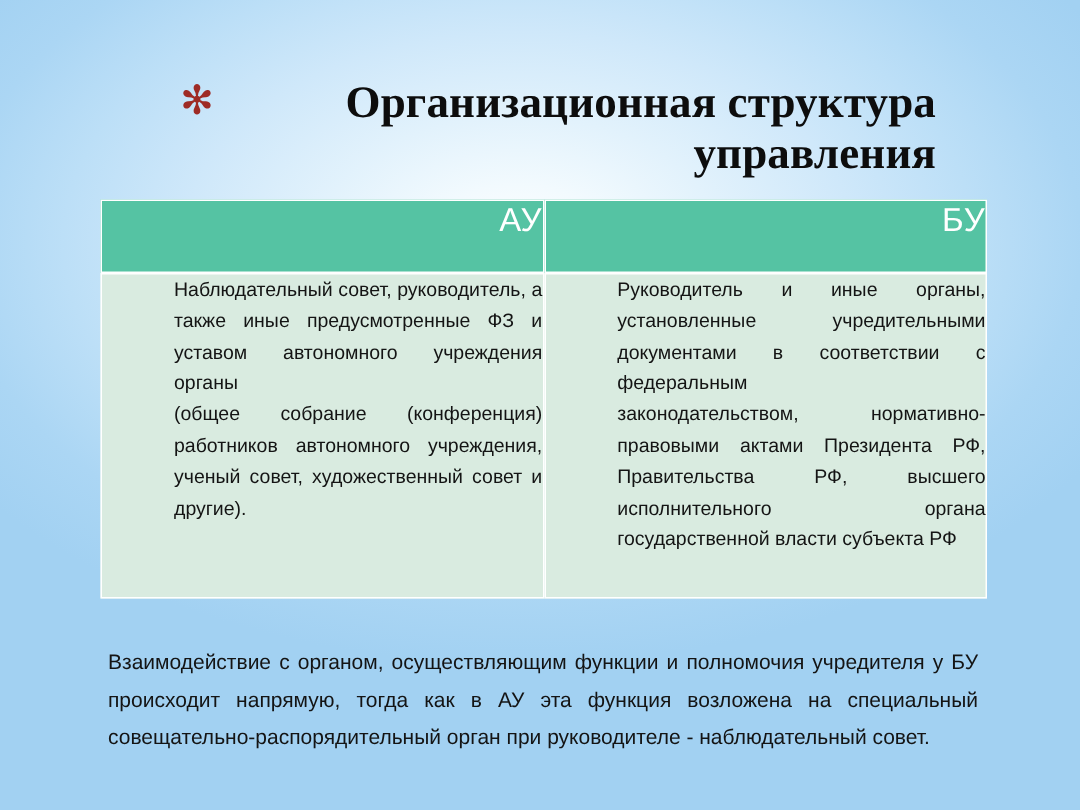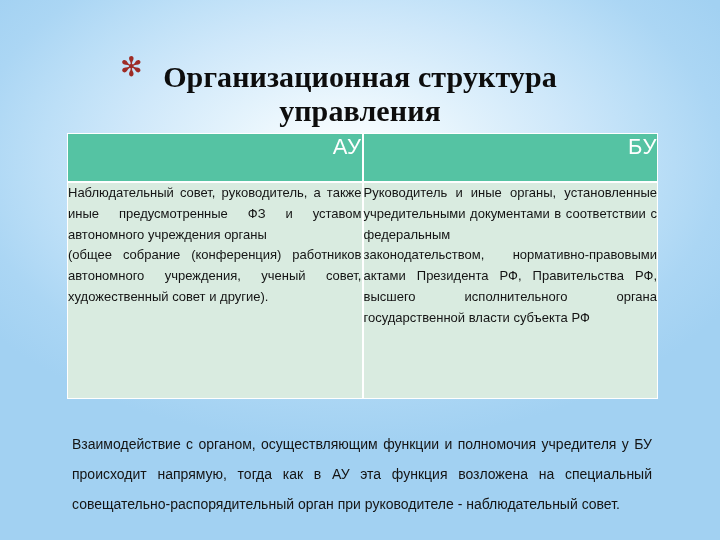--- a/index.html
+++ b/index.html
@@ -38,21 +38,22 @@
     text-align: center;
     z-index: 1;
   }
   #title-text {
     font-family: "Liberation Serif", serif;
     font-size: 30px;
     line-height: 34px;
     color: #0d0d0d;
     letter-spacing: 0.1px;
     white-space: pre-line;
-    margin: 8px;
+    margin: 0;
+    text-align: right;
   }
   #title-bullet {
     position: absolute;
     left: 24px;
     top: 2px;
     font-family: "Liberation Serif", serif;
     font-size: 27px;
     line-height: 27px;
     color: #9e2b25;
   }
@@ -93,30 +94,31 @@
     height: 215px;
   }
   .cell-text {
     font-size: 13px;
     line-height: 20.8px;
     color: #141414;
     text-align: justify;
     text-justify: inter-word;
     white-space: pre-line;
     hyphens: none;
+    padding-left: 48px;
   }
 
   
   #bottom-note {
     position: absolute;
     left: 72px;
     top: 415px;
     width: 580px;
     font-size: 14px;
-    line-height: 30px;
+    line-height: 25px;
     color: #141414;
     text-align: justify;
     text-justify: inter-word;
     z-index: 1;
   }
 </style>
 </head>
 <body>
 
 <div id="slide">

